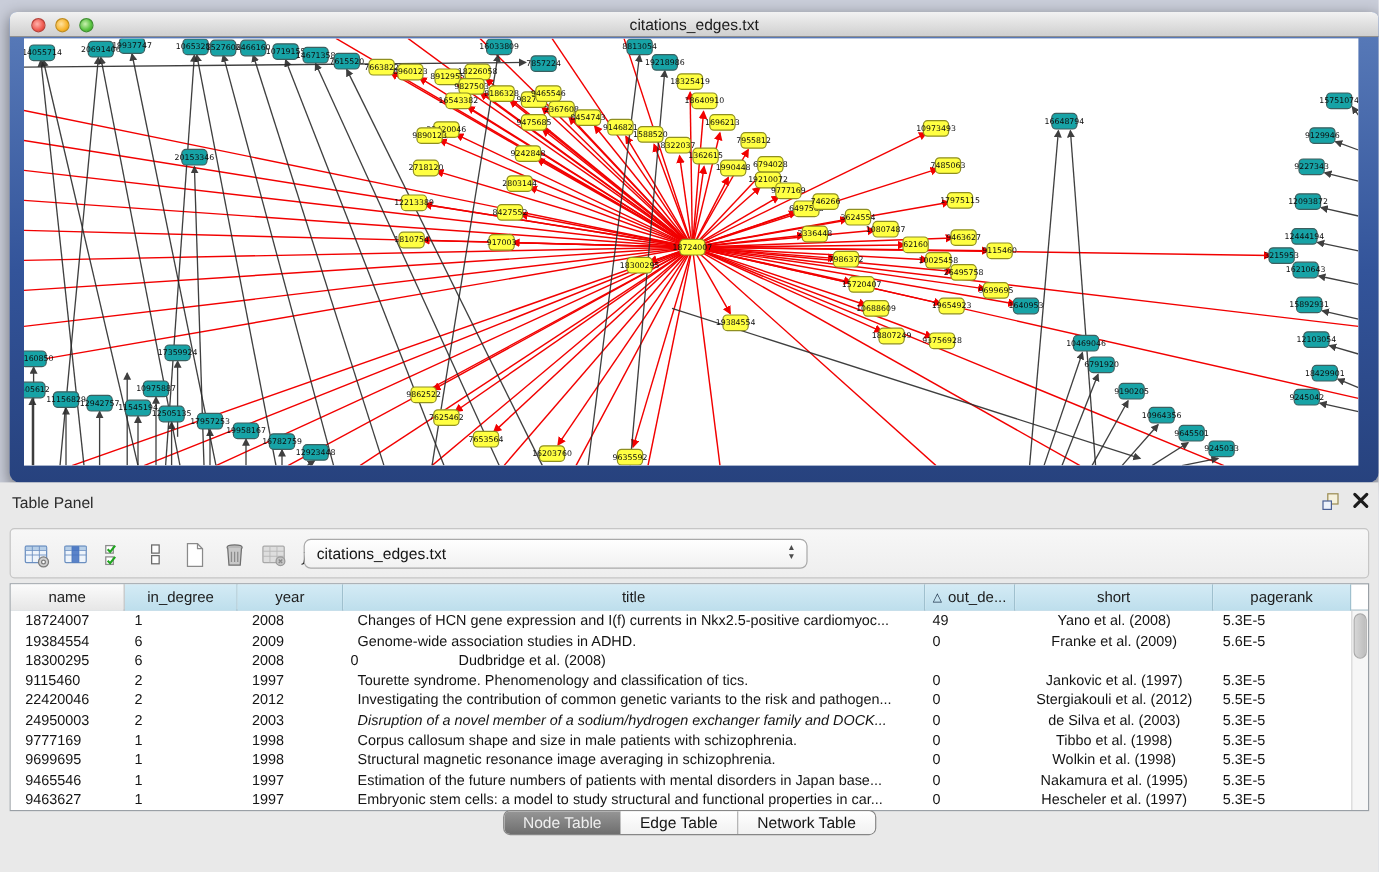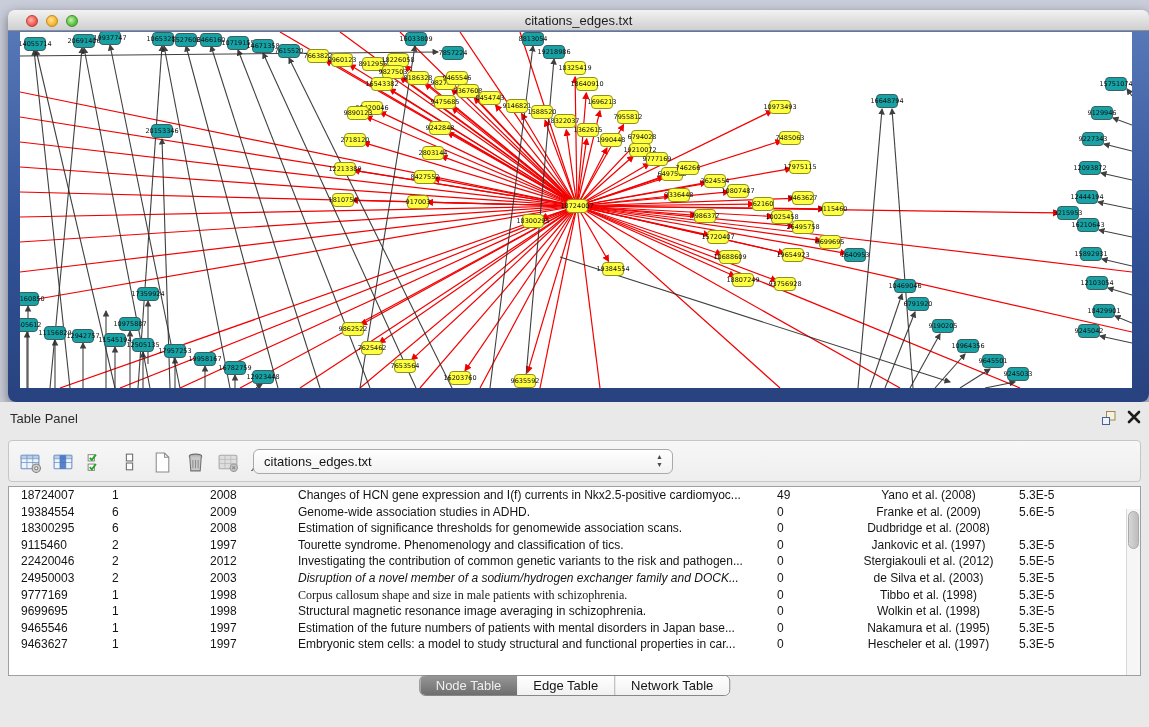--- a/index.html
+++ b/index.html
@@ -730,20 +730,44 @@
             </svg>
           </div>
         </div>
       <div id="net-select">
         <span>citations_edges.txt</span>
         <span class="arrows">▲<br>▼</span>
       </div>
     </div>
 
     <div id="tablewrap">
+      <div id="thead">
+          <div class="th gray" style="width: 95px;">
+            <span>name</span>
+          </div>
+          <div class="th" style="width: 94px;">
+            <span>in_degree</span>
+          </div>
+          <div class="th" style="width: 88px;">
+            <span>year</span>
+          </div>
+          <div class="th" style="width: 485px;">
+            <span>title</span>
+          </div>
+          <div class="th" style="width: 75px;">
+            <span class="sortglyph">△</span>
+            <span>out_de...</span>
+          </div>
+          <div class="th" style="width: 165px;">
+            <span>short</span>
+          </div>
+          <div class="th" style="width: 115px;">
+            <span>pagerank</span>
+          </div>
+        </div>
       <div id="tbody">
           <div class="tr">
             <div class="td" style="width: 95px; padding-left: 12px; text-align: left;">18724007</div>
             <div class="td" style="width: 94px; padding-left: 8px; text-align: left;">1</div>
             <div class="td" style="width: 88px; padding-left: 12px; text-align: left;">2008</div>
             <div class="td" style="width: 485px; padding-left: 12px; text-align: left;">Changes of HCN gene expression and I(f) currents in Nkx2.5-positive cardiomyoc...</div>
             <div class="td" style="width: 75px; padding-left: 6px; text-align: left;">49</div>
             <div class="td" style="width: 165px; padding-left: 0px; text-align: center;">Yano et al. (2008)</div>
             <div class="td" style="width: 115px; padding-left: 8px; text-align: left;">5.3E-5</div>
           </div>
@@ -753,21 +777,20 @@
             <div class="td" style="width: 88px; padding-left: 12px; text-align: left;">2009</div>
             <div class="td" style="width: 485px; padding-left: 12px; text-align: left;">Genome-wide association studies in ADHD.</div>
             <div class="td" style="width: 75px; padding-left: 6px; text-align: left;">0</div>
             <div class="td" style="width: 165px; padding-left: 0px; text-align: center;">Franke et al. (2009)</div>
             <div class="td" style="width: 115px; padding-left: 8px; text-align: left;">5.6E-5</div>
           </div>
           <div class="tr">
             <div class="td" style="width: 95px; padding-left: 12px; text-align: left;">18300295</div>
             <div class="td" style="width: 94px; padding-left: 8px; text-align: left;">6</div>
             <div class="td" style="width: 88px; padding-left: 12px; text-align: left;">2008</div>
-            <div class="td" style="width: 485px; padding-left: 12px; text-align: left;">Estimation of significance thresholds for genomewide association scans.</div>
             <div class="td" style="width: 75px; padding-left: 6px; text-align: left;">0</div>
             <div class="td" style="width: 165px; padding-left: 0px; text-align: center;">Dudbridge et al. (2008)</div>
             <div class="td" style="width: 115px; padding-left: 8px; text-align: right; margin-top: 32px;">5.9E-5</div>
           </div>
           <div class="tr">
             <div class="td" style="width: 95px; padding-left: 12px; text-align: left;">9115460</div>
             <div class="td" style="width: 94px; padding-left: 8px; text-align: left;">2</div>
             <div class="td" style="width: 88px; padding-left: 12px; text-align: left;">1997</div>
             <div class="td" style="width: 485px; padding-left: 12px; text-align: left;">Tourette syndrome. Phenomenology and classification of tics.</div>
             <div class="td" style="width: 75px; padding-left: 6px; text-align: left;">0</div>
@@ -789,21 +812,21 @@
             <div class="td" style="width: 88px; padding-left: 12px; text-align: left;">2003</div>
             <div class="td" style="width: 485px; padding-left: 12px; text-align: left; font-style: italic;">Disruption of a novel member of a sodium/hydrogen exchanger family and DOCK...</div>
             <div class="td" style="width: 75px; padding-left: 6px; text-align: left;">0</div>
             <div class="td" style="width: 165px; padding-left: 0px; text-align: center;">de Silva et al. (2003)</div>
             <div class="td" style="width: 115px; padding-left: 8px; text-align: left;">5.3E-5</div>
           </div>
           <div class="tr">
             <div class="td" style="width: 95px; padding-left: 12px; text-align: left;">9777169</div>
             <div class="td" style="width: 94px; padding-left: 8px; text-align: left;">1</div>
             <div class="td" style="width: 88px; padding-left: 12px; text-align: left;">1998</div>
-            <div class="td" style="width: 485px; padding-left: 12px; text-align: left; font-family: Liberation Serif, serif;">Corpus callosum shape and size in male patients with schizophrenia.</div>
+            <div class="td" style="width: 485px; padding-left: 12px; text-align: left;">Corpus callosum shape and size in male patients with schizophrenia.</div>
             <div class="td" style="width: 75px; padding-left: 6px; text-align: left;">0</div>
             <div class="td" style="width: 165px; padding-left: 0px; text-align: center;">Tibbo et al. (1998)</div>
             <div class="td" style="width: 115px; padding-left: 8px; text-align: left;">5.3E-5</div>
           </div>
           <div class="tr">
             <div class="td" style="width: 95px; padding-left: 12px; text-align: left;">9699695</div>
             <div class="td" style="width: 94px; padding-left: 8px; text-align: left;">1</div>
             <div class="td" style="width: 88px; padding-left: 12px; text-align: left;">1998</div>
             <div class="td" style="width: 485px; padding-left: 12px; text-align: left;">Structural magnetic resonance image averaging in schizophrenia.</div>
             <div class="td" style="width: 75px; padding-left: 6px; text-align: left;">0</div>

